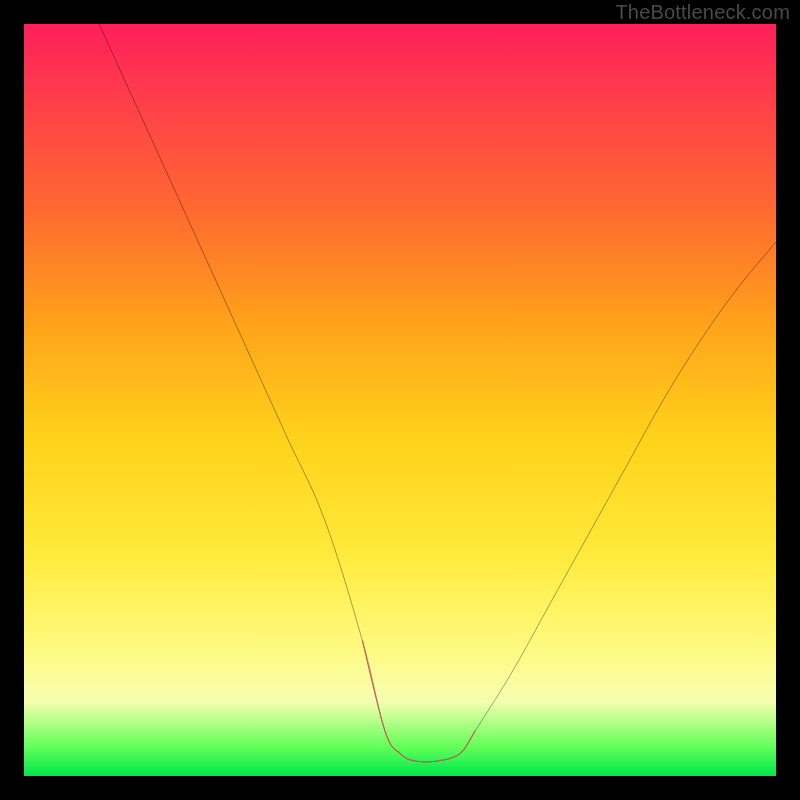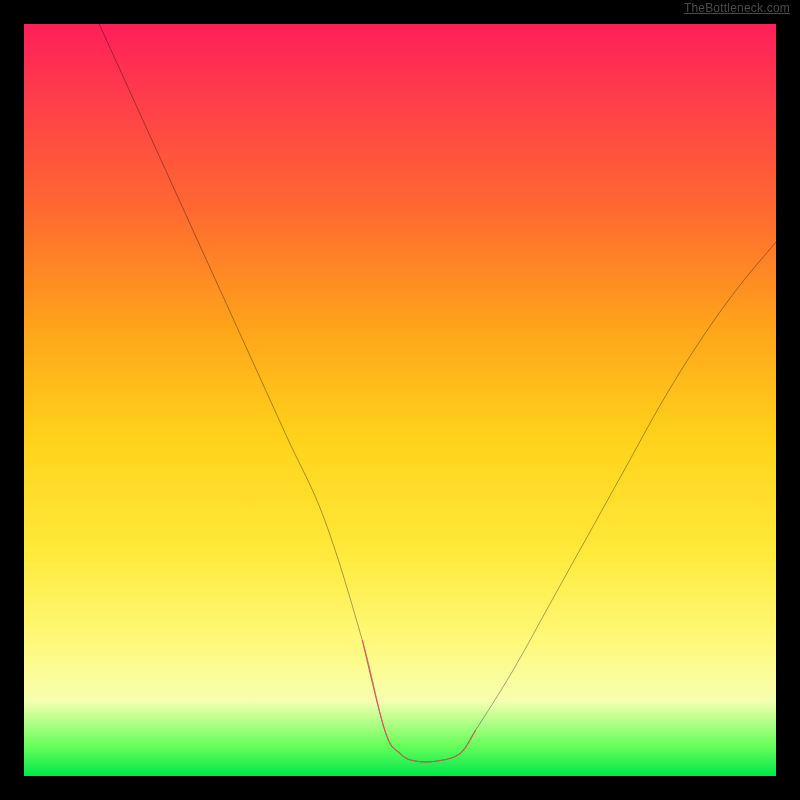--- a/index.html
+++ b/index.html
@@ -43,24 +43,23 @@
     position: absolute;
     inset: 0;
     width: 100%;
     height: 100%;
   }
   .watermark {
     position: absolute;
     top: 1px;
     right: 10px;
     color: #4a4a4a;
-    font-size: 12px;
+    font-size: 20px;
     letter-spacing: 0.2px;
     user-select: none;
-    text-decoration: underline;
   }
 </style>
 </head>
 <body>
 
 <div class="stage">
 
   <div class="watermark">TheBottleneck.com</div>
 
   <div class="plot">

